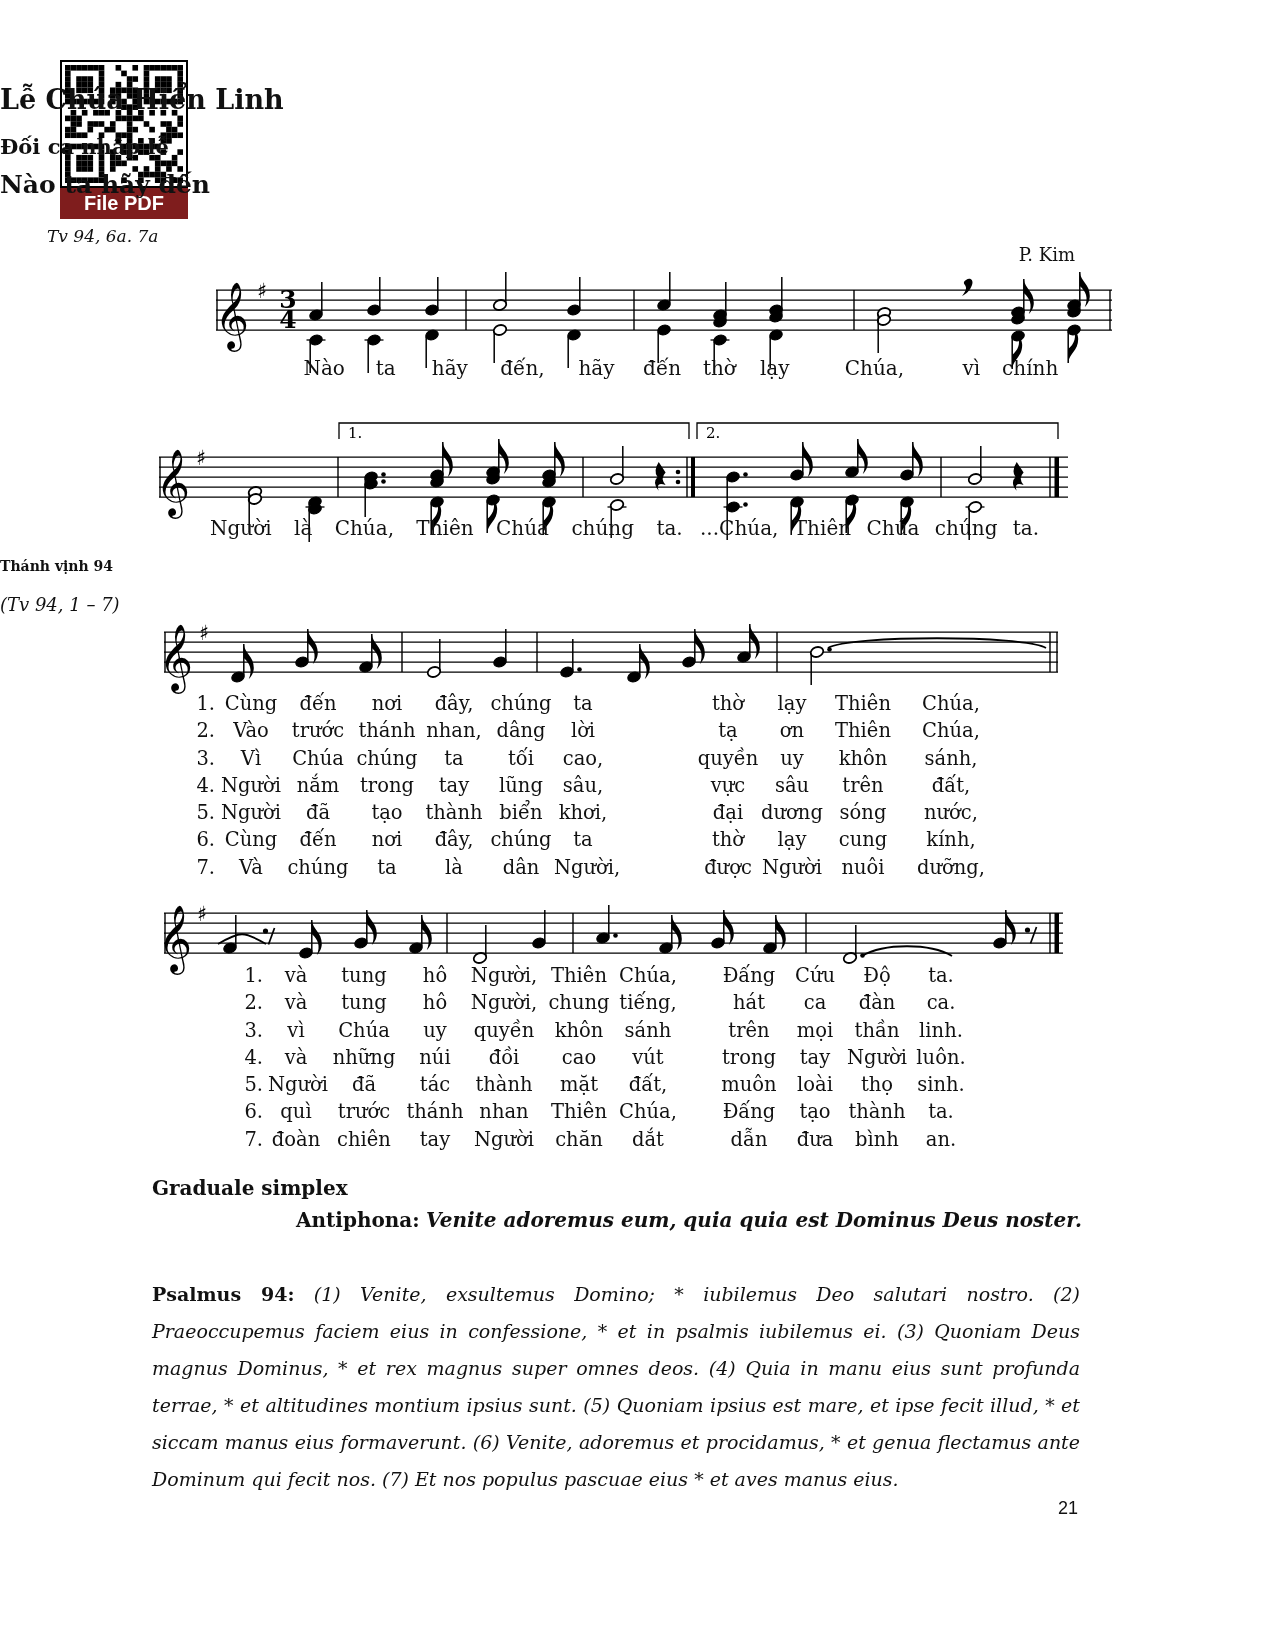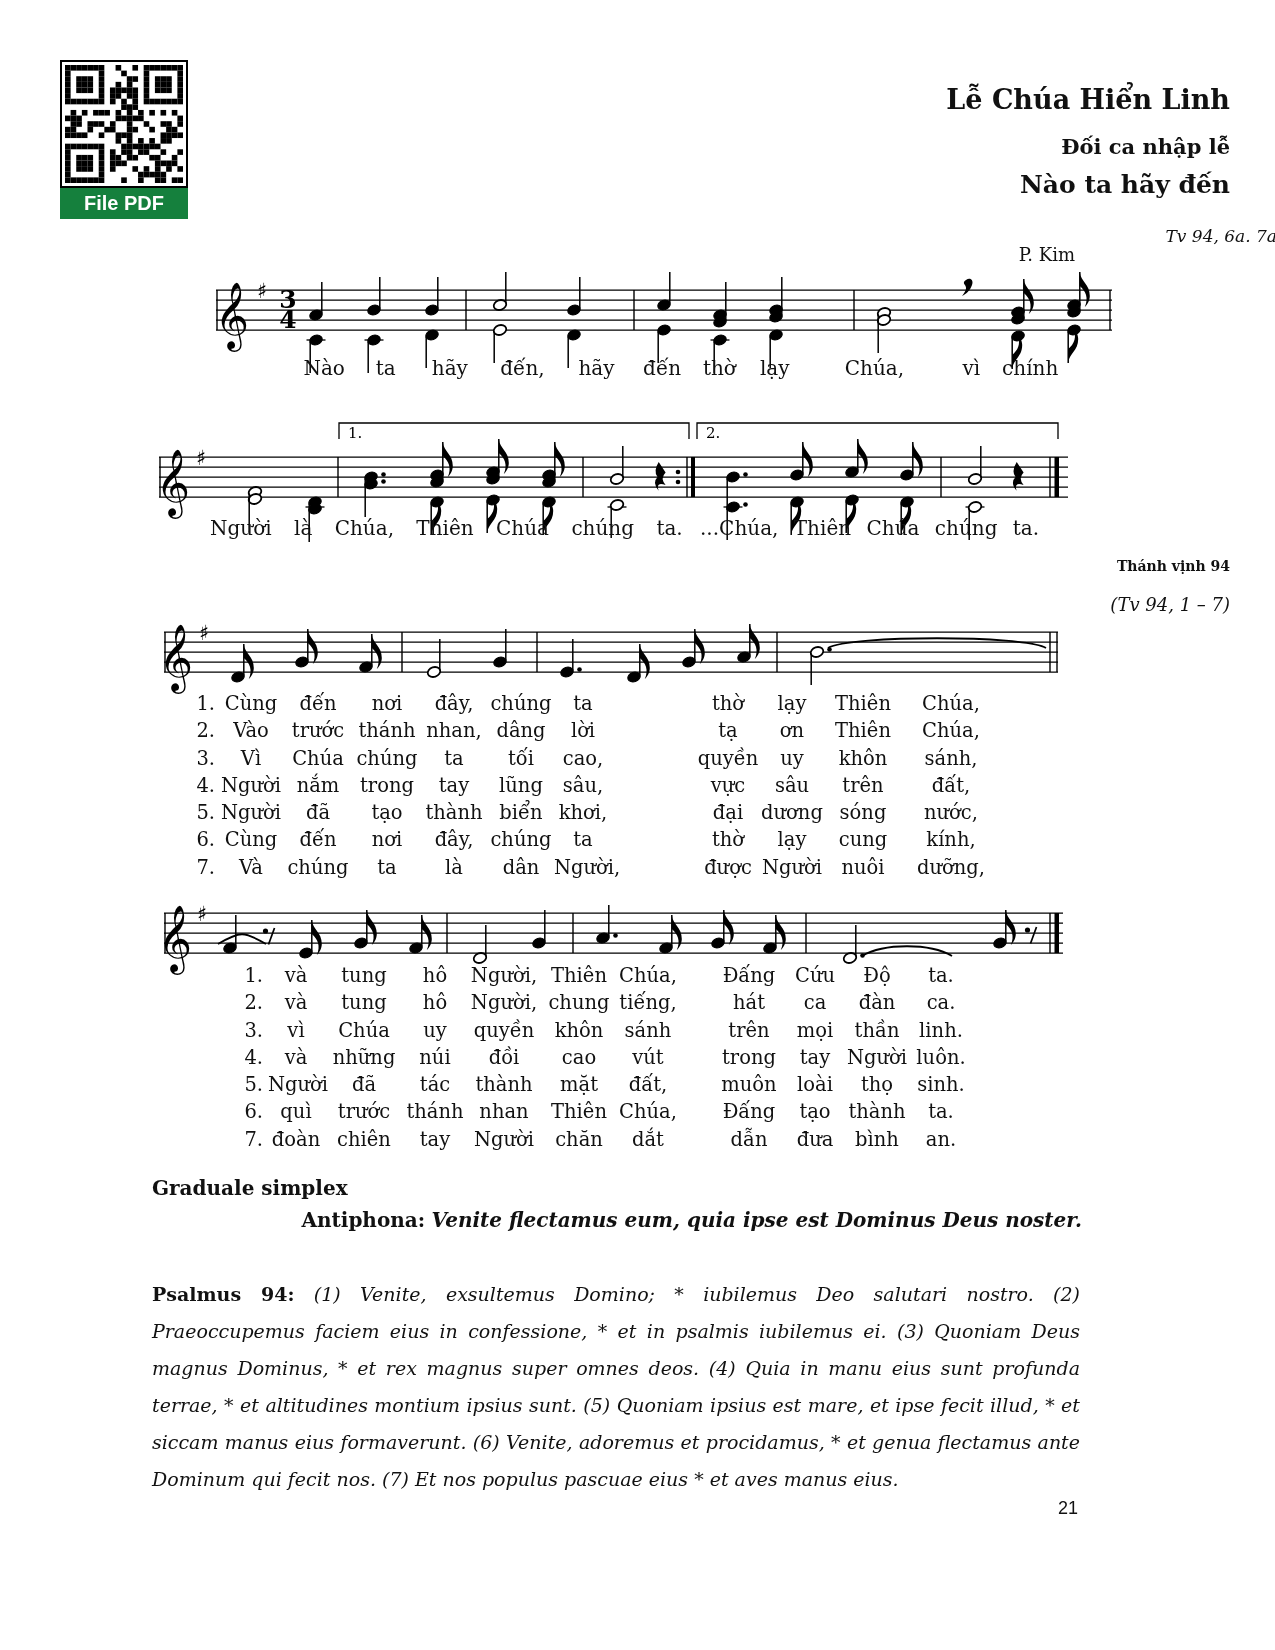--- a/index.html
+++ b/index.html
@@ -2,25 +2,25 @@
 <html><head>
 <meta charset="utf-8">
 <style>
   html,body{margin:0;padding:0;background:#e8e8e8;}
   .page{position:relative;width:1275px;height:1650px;background:#ffffff;
         font-family:"DejaVu Serif",serif;color:#111;overflow:hidden;margin:0 auto;}
   .abs{position:absolute;text-align:right;}
   
   .qr-block{position:absolute;left:60px;top:60px;width:128px;}
   .qr-frame{border:2px solid #000;background:#fff;padding:3px;width:118px;height:118px;}
-  .qr-label{background:#15803d;color:#fff;font-family:"Liberation Sans",sans-serif;
+  .qr-label{background:#7f1d1d;color:#fff;font-family:"Liberation Sans",sans-serif;
             font-weight:bold;font-size:20px;text-align:center;height:31px;line-height:31px;
             width:128px;margin-top:0px;}
   
-  .hdr{left:0;width:1230px;text-align:right;}
+  .hdr{left:0;width:1230px;text-align:left;}
   .title{top:84px;font-size:27px;font-weight:bold;}
   .subtitle{top:134px;font-size:21px;font-weight:bold;}
   .songtitle{top:170px;font-size:25px;font-weight:bold;}
   .ref{top:226px;font-size:17px;font-style:italic;margin-left:47px;}
   .composer{top:244px;left:975px;width:100px;text-align:right;font-size:18px;}
   .staff{position:absolute;}
   
   .lyr1{left:150px;top:356px;width:965px;height:28px;font-size:20px;}
   .lyr1 span{position:absolute;white-space:nowrap;}
   .lyr2a{left:210px;top:516px;font-size:20px;word-spacing:16px;white-space:nowrap;}
@@ -770,21 +770,21 @@
         <span class="vword">đưa</span>
         <span class="vword">bình</span>
         <span class="vword">an.</span>
       </div>
     </div>
 
   <div class="abs grad-h">Graduale simplex</div>
   <div class="abs antiph">
     <span class="lbl">Antiphona:</span>
     <span> </span>
-    <span class="txt">Venite flectamus eum, quia ipse est Dominus Deus noster.</span>
+    <span class="txt">Venite adoremus eum, quia quia est Dominus Deus noster.</span>
   </div>
   <div class="abs psalmus">
     <span class="lbl">Psalmus 94:</span>
     <span> </span>
     <span>(1) Venite, exsultemus Domino; * iubilemus Deo salutari nostro. (2) Praeoccupemus faciem eius in confessione, * et in psalmis iubilemus ei. (3) Quoniam Deus magnus Dominus, * et rex magnus super omnes deos. (4) Quia in manu eius sunt profunda terrae, * et altitudines montium ipsius sunt. (5) Quoniam ipsius est mare, et ipse fecit illud, * et siccam manus eius formaverunt. (6) Venite, adoremus et procidamus, * et genua flectamus ante Dominum qui fecit nos. (7) Et nos populus pascuae eius * et aves manus eius.</span>
   </div>
 
   <div class="abs pagenum">21</div>
 </div>
 

